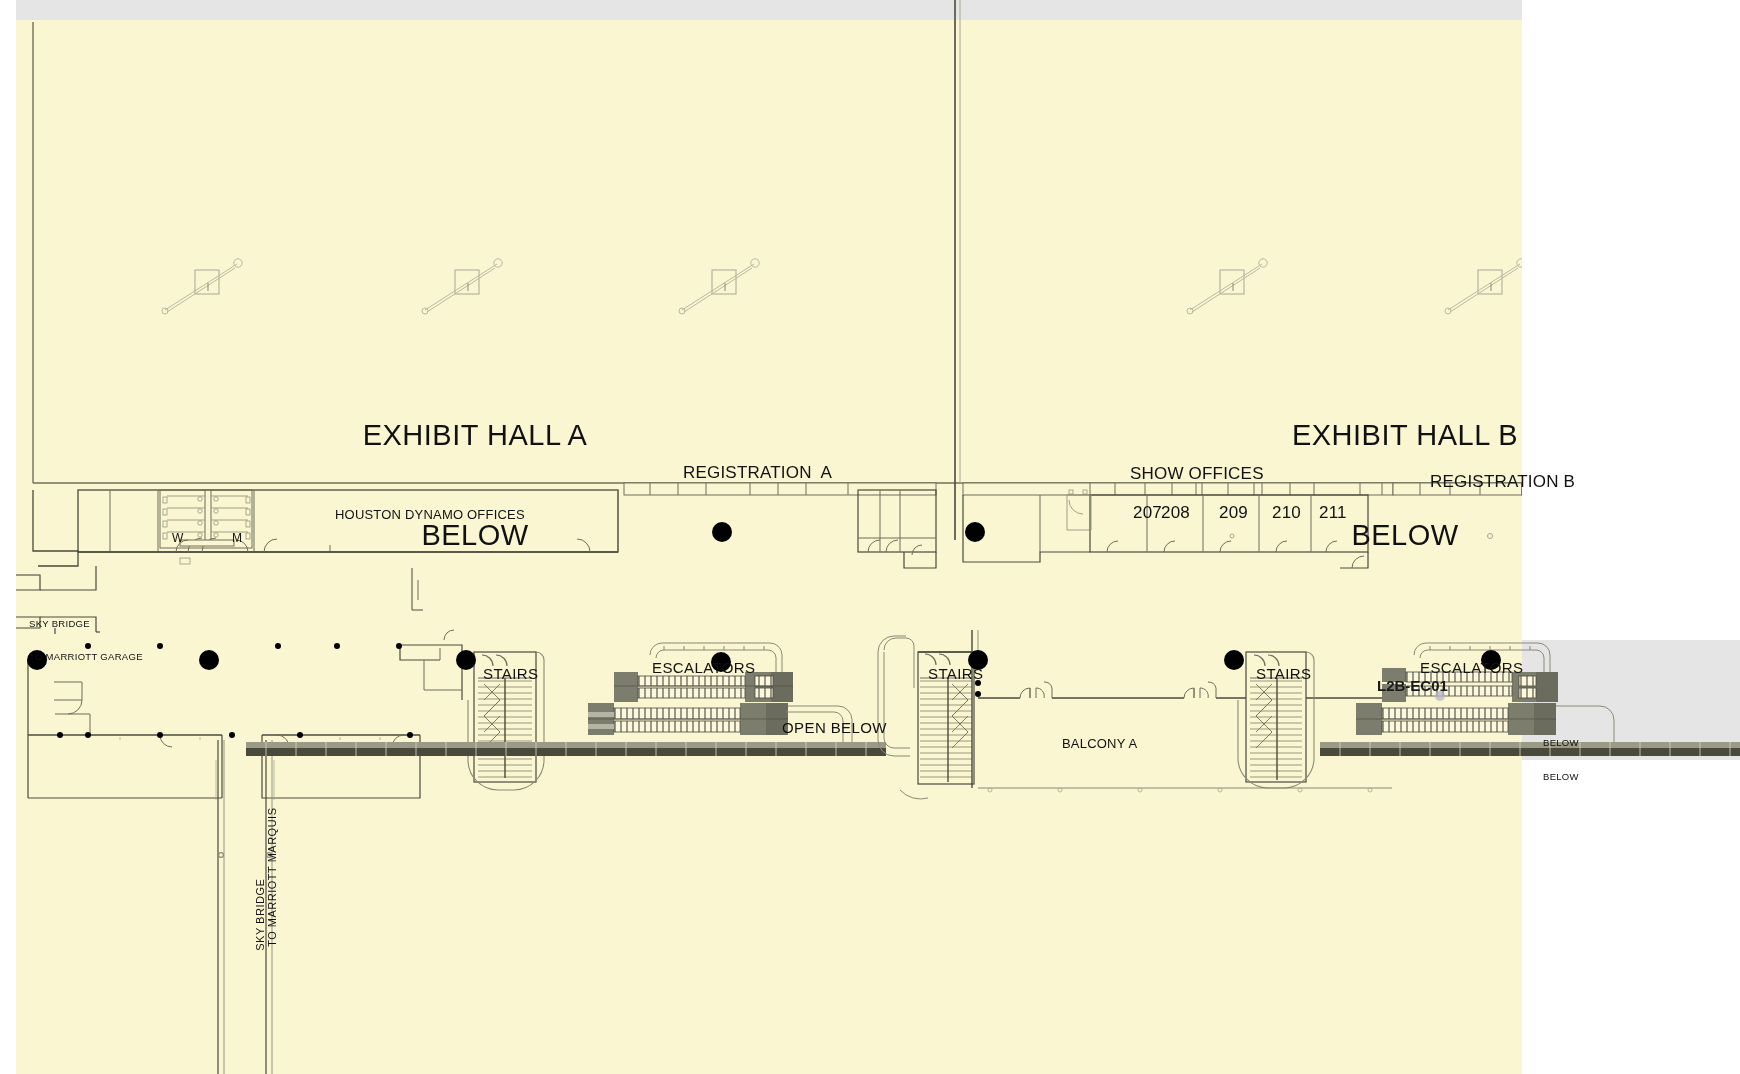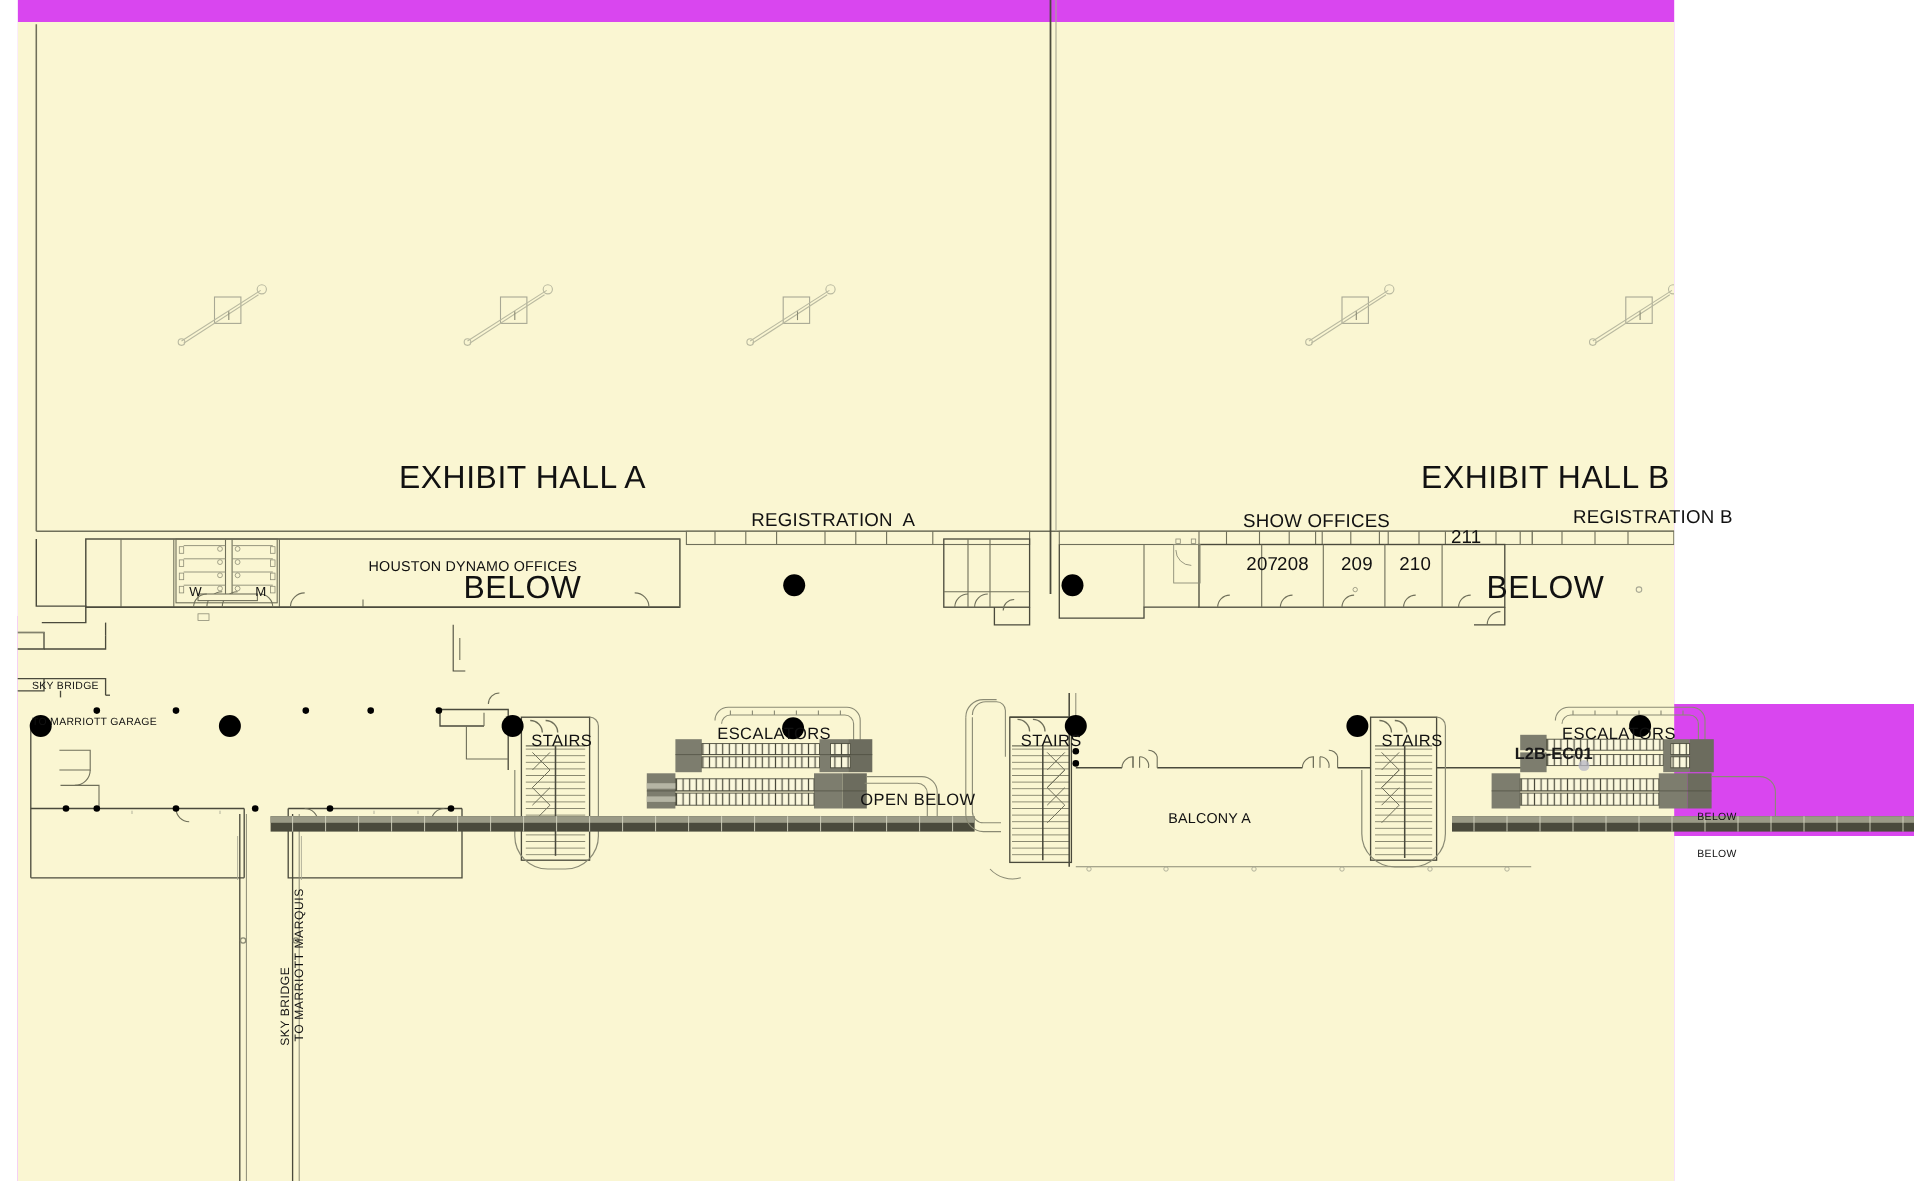--- a/index.html
+++ b/index.html
@@ -9,21 +9,21 @@
     background: #ffffff;
     width: 1740px;
     height: 1074px;
     overflow: hidden;
     font-family: "Liberation Sans", sans-serif;
   }
   #plan {
     position: relative;
     width: 1740px;
     height: 1074px;
-    background: #d946ef;
+    background: #e5e5e5;
   }
   #plan svg {
     position: absolute;
     top: 0; left: 0;
     width: 1740px;
     height: 1074px;
   }
   .lbl {
     position: absolute;
     color: #111111;
@@ -491,33 +491,33 @@
     <div>BELOW</div>
   </div>
 
   <div class="lbl hall-title" style="left:1265px; top:352px; width:280px;">
     <div>EXHIBIT HALL B</div>
     <div>BELOW</div>
   </div>
 
   <div class="lbl zone-mid" style="left:683px; top:463px;">REGISTRATION  A</div>
 
-  <div class="lbl zone-mid" style="left:1430px; top:460px;">REGISTRATION B</div>
+  <div class="lbl zone-mid" style="left:1430px; top:472px;">REGISTRATION B</div>
 
   <div class="lbl zone-mid" style="left:1130px; top:464px;">SHOW OFFICES</div>
 
   <div class="lbl zone-major" style="left:335px; top:508px;">HOUSTON DYNAMO OFFICES</div>
 
   <div class="lbl zone-major" style="left:1062px; top:737px;">BALCONY A</div>
 
   <div class="lbl room-num" style="left:1105px; top:503px;margin-left:28px;">207</div>
   <div class="lbl room-num" style="left:1161px; top:503px;">208</div>
   <div class="lbl room-num" style="left:1219px; top:503px;">209</div>
   <div class="lbl room-num" style="left:1272px; top:503px;">210</div>
-  <div class="lbl room-num" style="left:1319px; top:479px;">211</div>
+  <div class="lbl room-num" style="left:1319px; top:503px;">211</div>
 
   <div class="lbl small-cap" style="left:172px; top:532px; font-size:12px;">W</div>
   <div class="lbl small-cap" style="left:232px; top:532px; font-size:12px;">M</div>
 
   <div class="lbl tiny-cap" style="left:29px; top:597px;">
     <div>SKY BRIDGE</div>
     <div>TO MARRIOTT GARAGE</div>
   </div>
 
   <div class="lbl vert" style="left:241px; top:965px;">

